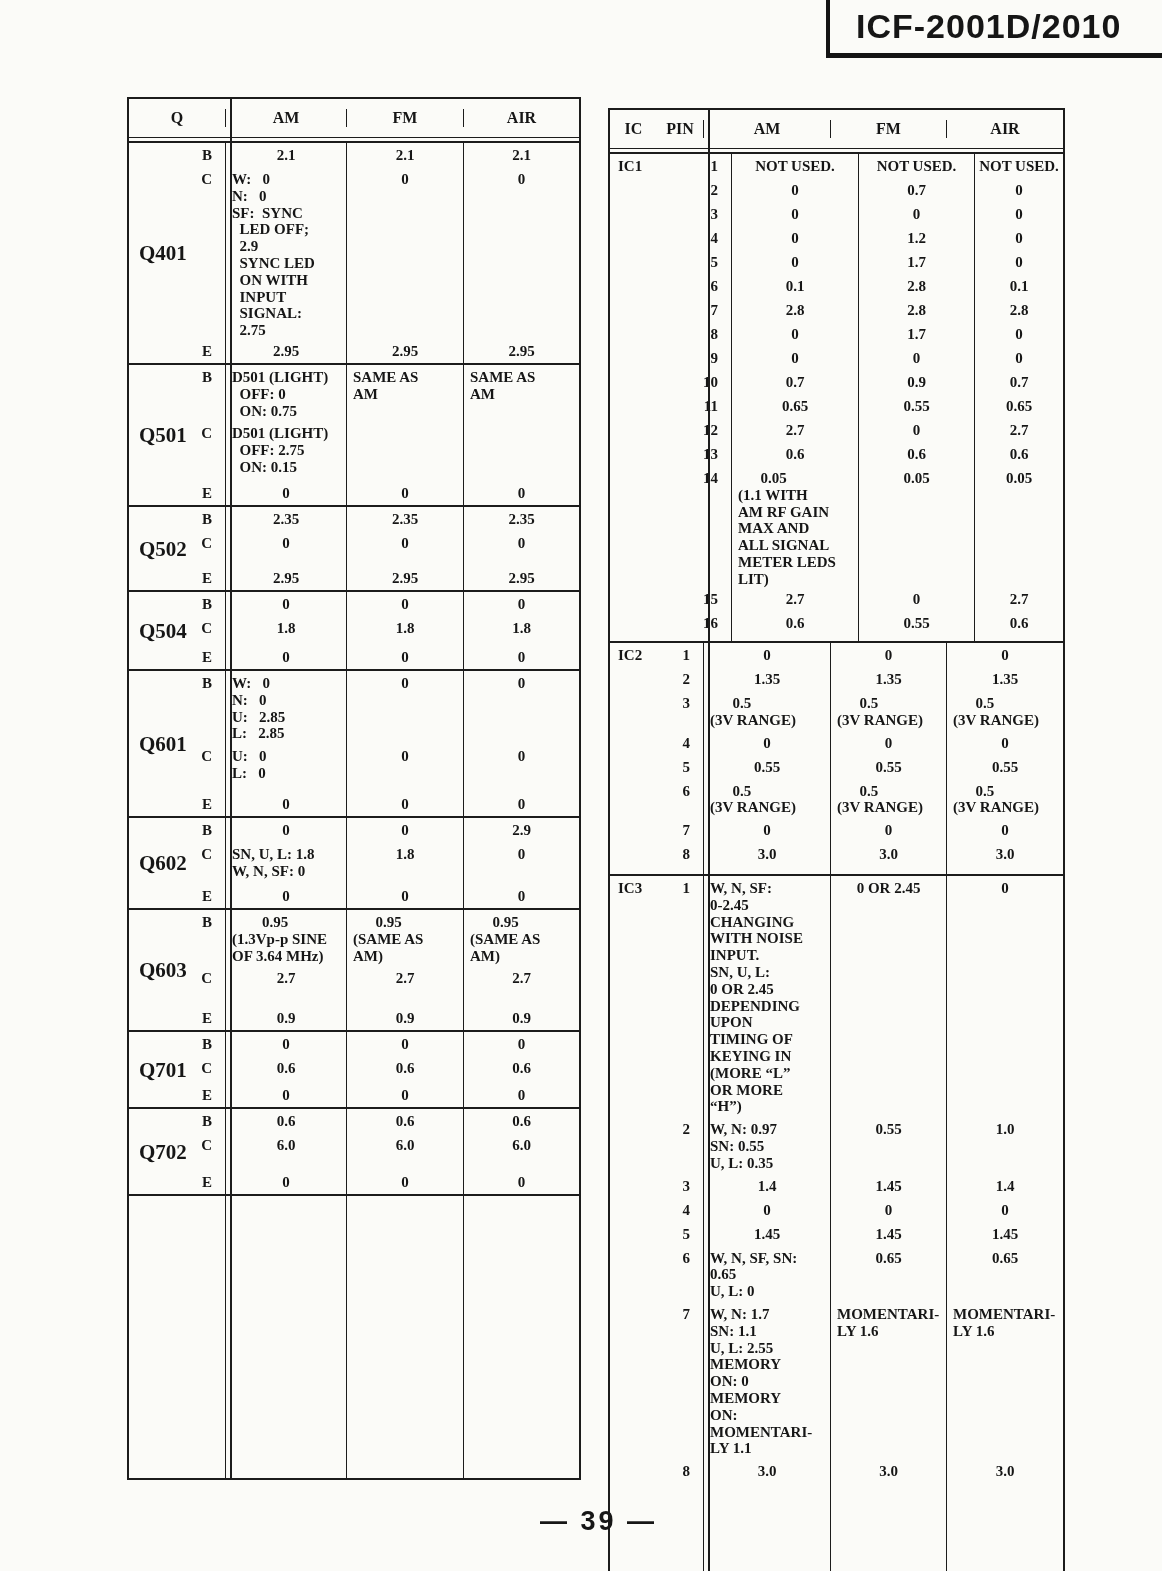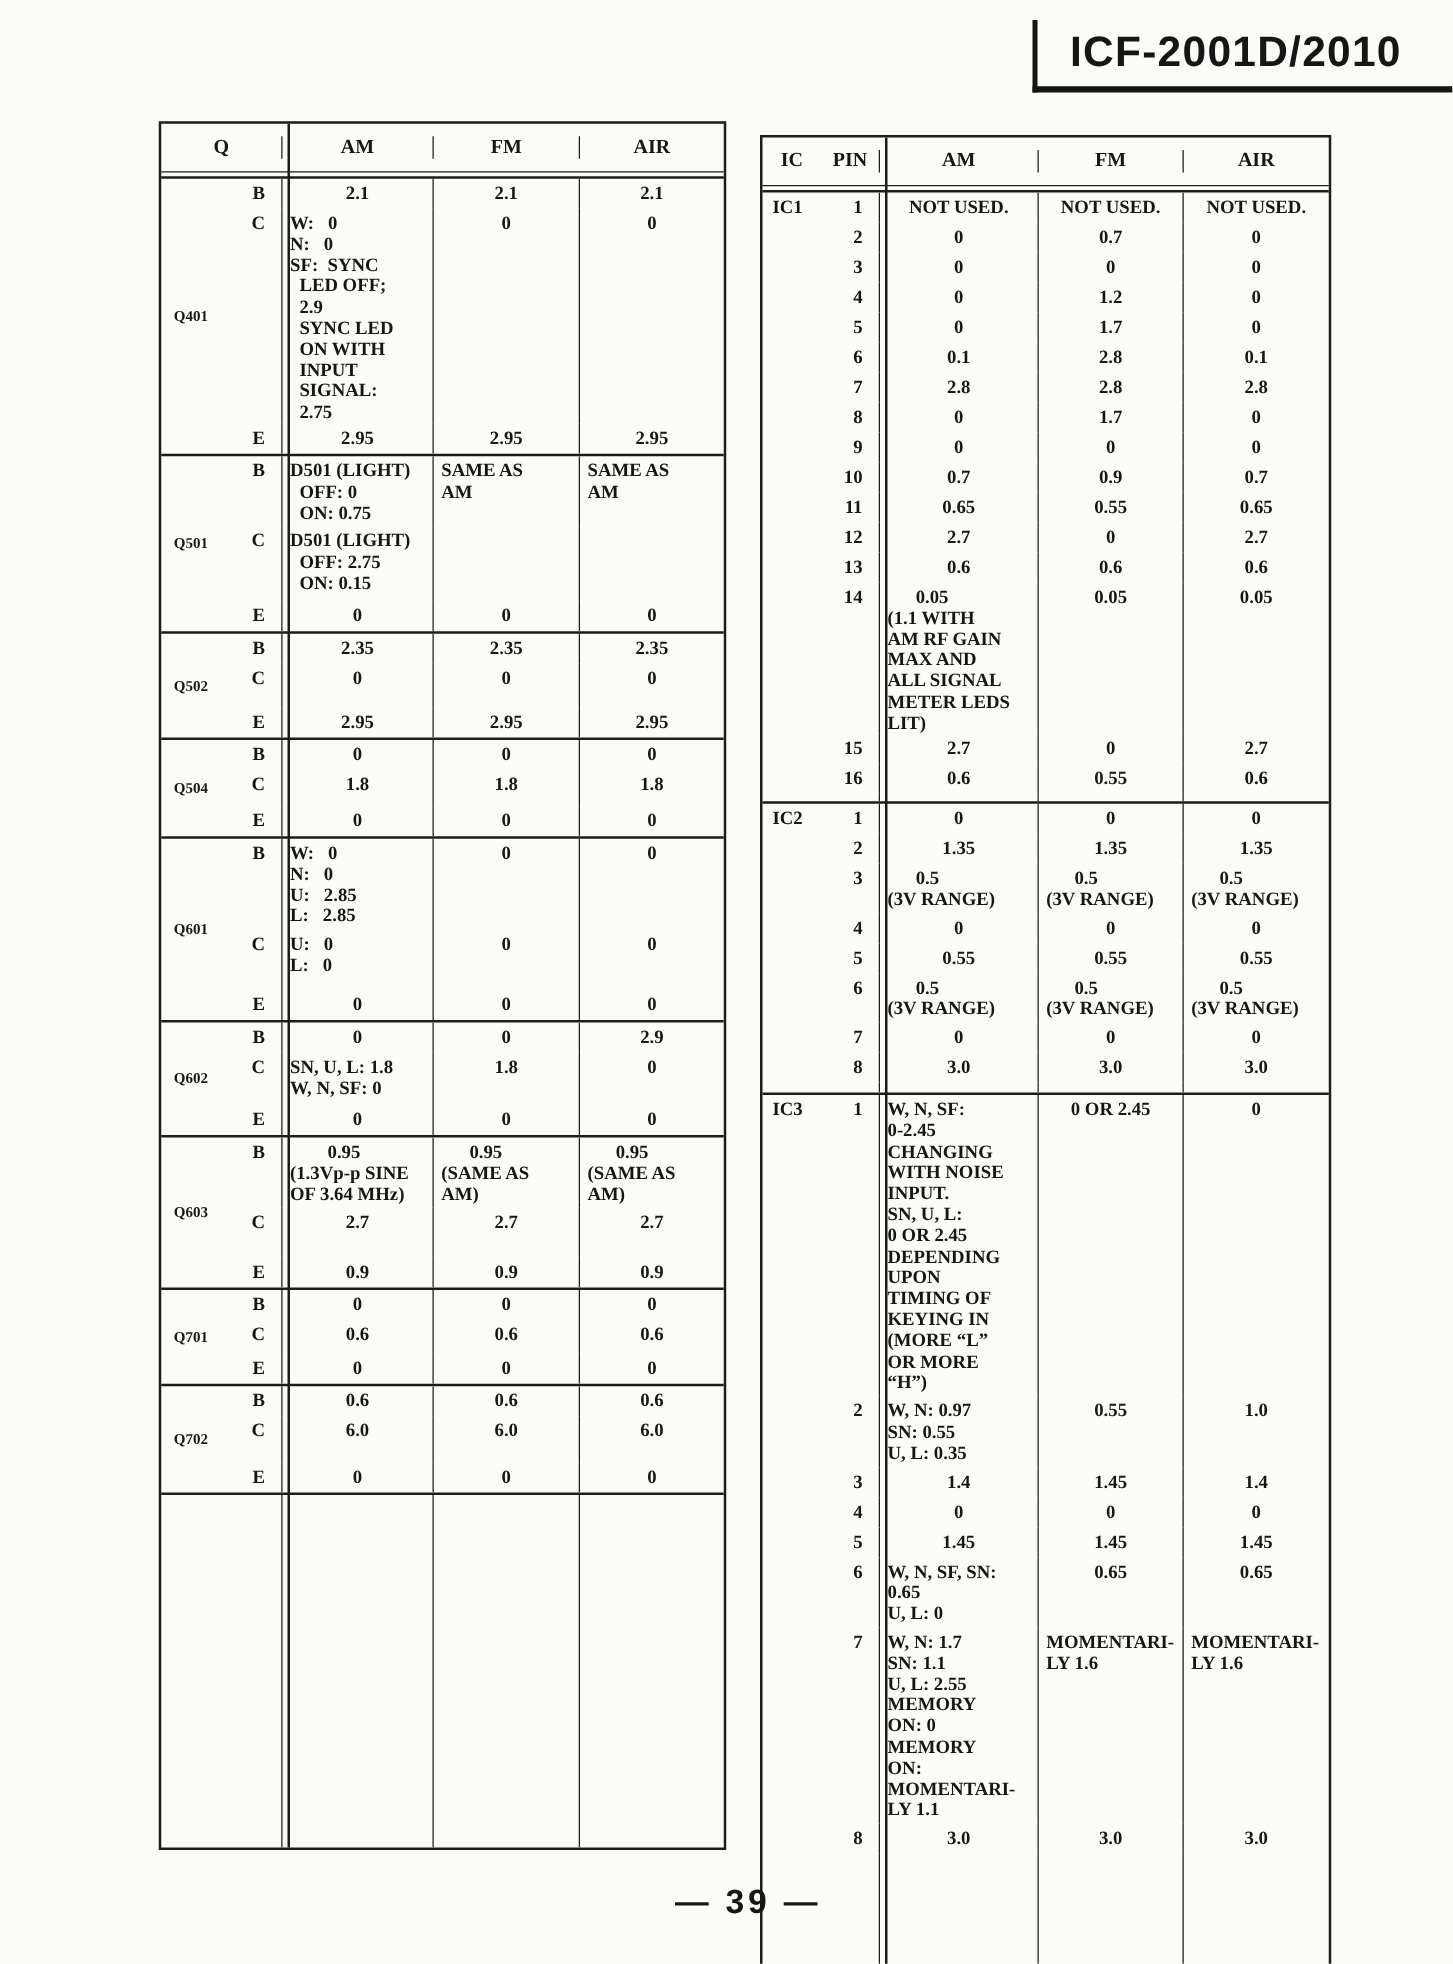--- a/index.html
+++ b/index.html
@@ -3,21 +3,21 @@
 <meta charset="utf-8">
 <style>
   html,body{margin:0;padding:0;}
   body{
     width:1162px;height:1571px;position:relative;
     background:#fbfbf8;color:#161616;
     font-family:"Liberation Serif",serif;
     overflow:hidden;
   }
   .title-box{
-    position:absolute;left:826px;top:16px;right:0;height:58px;
+    position:absolute;left:826px;top:0;right:0;height:58px;
     border-left:4px solid #141414;border-bottom:5px solid #141414;
     display:flex;align-items:center;padding-left:26px;box-sizing:border-box;
     font-family:"Liberation Sans",sans-serif;font-weight:700;
     font-size:34px;letter-spacing:1px;
   }
   .vtable{position:absolute;border:2.5px solid #1c1c1c;box-sizing:border-box;}
   .ltable{left:127px;top:97px;width:454px;height:1383px;}
   .rtable{left:608px;top:108px;width:457px;height:1543px;}
   .thead{
     display:grid;height:38px;align-items:center;
@@ -34,21 +34,21 @@
   .cell{
     padding:4px 6px 2px;font-size:15px;line-height:16.8px;
     font-weight:700;white-space:pre-wrap;box-sizing:border-box;
   }
   .num{text-align:center;padding-left:2px;padding-right:2px;}
   .b-r{border-right:1.6px solid #1c1c1c;}
   .pincell{text-align:right;padding-right:13px;}
   .icpin{text-align:right;padding-right:13px;}
   .qlabel{
     position:absolute;left:10px;top:50%;transform:translateY(-50%);
-    font-size:12px;font-weight:700;
+    font-size:21px;font-weight:700;
   }
   .iclabel{position:absolute;left:8px;top:4px;font-size:15px;font-weight:700;}
   .vline2{position:absolute;top:0;bottom:0;width:1.6px;background:#1c1c1c;}
   .hline2{position:absolute;left:0;right:0;height:1.6px;background:#1c1c1c;}
   .pagenum{
     position:absolute;left:457px;top:1506px;width:200px;text-align:right;
     font-family:"Liberation Sans",sans-serif;font-weight:700;font-size:27px;
     letter-spacing:3px;
   }
 </style>
@@ -241,21 +241,21 @@
 
 <div class="vtable rtable">
   <div class="thead rcols">
     <div class="hcell">IC</div>
     <div class="hcell b-r">PIN</div>
     <div class="hcell b-r">AM</div>
     <div class="hcell b-r">FM</div>
     <div class="hcell">AIR</div>
   </div>
   <div class="groups" id="ic-groups">
-      <div class="tgroup rcols" style="flex: 0 0 487px; grid-template-rows: repeat(16, minmax(24px, auto)) 1fr;">
+      <div class="tgroup rcols" style="flex: 0 0 487px; grid-template-rows: repeat(16, minmax(24px, auto)) 1fr; padding-left: 28px;">
         <div class="iclabel">IC1</div>
         <div class="cell"></div>
         <div class="cell icpin b-r">1</div>
         <div class="cell b-r num">NOT USED.</div>
         <div class="cell b-r num">NOT USED.</div>
         <div class="cell num">NOT USED.</div>
         <div class="cell"></div>
         <div class="cell icpin b-r">2</div>
         <div class="cell b-r num">0</div>
         <div class="cell b-r num">0.7</div>

